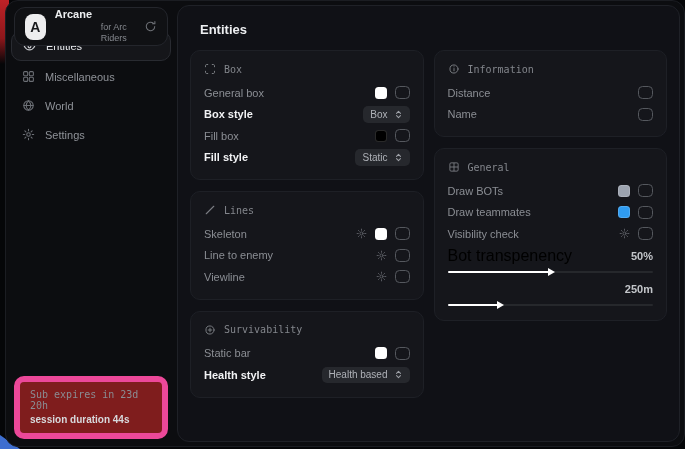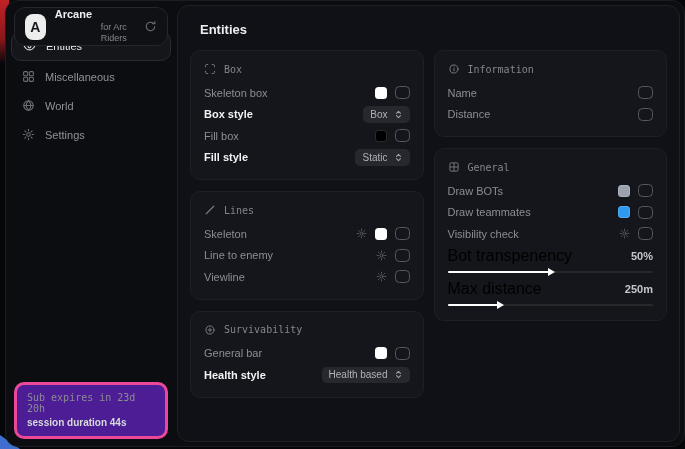--- a/index.html
+++ b/index.html
@@ -34,21 +34,21 @@
 
   .nav { display:flex; flex-direction:column; }
   .nav-item { height:29px; display:flex; align-items:center; gap:10px; padding-left:16px;
     font-size:11px; color:#8f9298; cursor:default; }
   .nav-item .nico { color:#6c6f75; display:flex; }
   .nav-item.active { margin:1px 5px; padding-left:11px; height:30px;
     border:1px solid #292b31; background:#15161a; border-radius:10px; color:#e9ebee; }
   .nav-item.active .nico { color:#c6c8cc; }
 
   .sub-card { position:absolute; left:8px; right:8px; bottom:7px;
-    border:3px solid #ec4899; border-radius:10px; padding:7px 10px 8px; background:#4c1d95; }
+    border:6px solid #ec4899; border-radius:10px; padding:7px 10px 8px; background:#7f1d1d; }
   .sub-line1 { font-family:"DejaVu Sans Mono",monospace; font-size:10px; color:#8a8d93; }
   .sub-line2 { margin-top:3px; font-size:10px; font-weight:bold; color:#d7d9dc; }
 
   
   .main { position:absolute; left:171px; top:4px; right:4px; bottom:4px;
     background:#101116; border:1px solid #1f2127; border-radius:12px; padding:11px 12px; }
   .main-title { font-size:13px; font-weight:bold; color:#edeff1; margin:5px 0 13px 10px; }
   .cols { display:flex; gap:10px; align-items:flex-start; }
   .col { width:239px; display:flex; flex-direction:column; gap:11px; }
 
@@ -176,21 +176,21 @@
         <div class="panel">
           <div class="p-head">
             <span class="pico">
               <svg viewBox="0 0 16 16" width="12" height="12" fill="none" stroke="currentColor" stroke-width="1.3" stroke-linecap="round">
                 <path d="M2 5V3.5C2 2.7 2.7 2 3.5 2H5M11 2h1.5C13.3 2 14 2.7 14 3.5V5M14 11v1.5c0 .8-.7 1.5-1.5 1.5H11M5 14H3.5C2.7 14 2 13.3 2 12.5V11"></path>
               </svg>
             </span>
             <span>Box</span>
           </div>
           <div class="row">
-            <span class="lbl">Skeleton box</span>
+            <span class="lbl">General box</span>
             <span class="ctrls">
               <span class="swatch" style="background: rgb(255, 255, 255);"></span>
               <span class="checkbox"></span>
             </span>
           </div>
           <div class="row">
             <span class="lbl bright">Box style</span>
             <span class="ctrls">
               <span class="dropdown">
                 <span>Box</span>
@@ -276,21 +276,21 @@
           <div class="p-head">
             <span class="pico">
               <svg viewBox="0 0 16 16" width="12" height="12" fill="none" stroke="currentColor" stroke-width="1.3" stroke-linecap="round">
                 <circle cx="8" cy="8" r="5.4"></circle>
                   <path d="M8 5.6v4.8M5.6 8h4.8"></path>
               </svg>
             </span>
             <span>Survivability</span>
           </div>
           <div class="row">
-            <span class="lbl">General bar</span>
+            <span class="lbl">Static bar</span>
             <span class="ctrls">
               <span class="swatch" style="background: rgb(255, 255, 255);"></span>
               <span class="checkbox"></span>
             </span>
           </div>
           <div class="row">
             <span class="lbl bright">Health style</span>
             <span class="ctrls">
               <span class="dropdown">
                 <span>Health based</span>
@@ -311,27 +311,27 @@
           <div class="p-head">
             <span class="pico">
               <svg viewBox="0 0 16 16" width="12" height="12" fill="none" stroke="currentColor" stroke-width="1.3" stroke-linecap="round">
                 <circle cx="8" cy="8" r="5.4"></circle>
                   <path d="M8 7.4v3M8 5.1v.1"></path>
               </svg>
             </span>
             <span>Information</span>
           </div>
           <div class="row">
+            <span class="lbl">Distance</span>
+            <span class="ctrls">
+                <span class="checkbox"></span>
+              </span>
+          </div>
+          <div class="row">
             <span class="lbl">Name</span>
-            <span class="ctrls">
-                <span class="checkbox"></span>
-              </span>
-          </div>
-          <div class="row">
-            <span class="lbl">Distance</span>
             <span class="ctrls">
                 <span class="checkbox"></span>
               </span>
           </div>
         </div>
 
         <div class="panel">
           <div class="p-head">
             <span class="pico">
               <svg viewBox="0 0 16 16" width="12" height="12" fill="none" stroke="currentColor" stroke-width="1.2">
@@ -372,21 +372,20 @@
             <span class="lbl bright">Bot transpenency</span>
             <span class="slider-val">50%</span>
           </div>
           <div class="slider-track">
             <div class="slider-fill" style="width: 50%;">
               <div class="slider-thumb"></div>
             </div>
           </div>
 
           <div class="slider-row">
-            <span class="lbl bright">Max distance</span>
             <span class="slider-val">250m</span>
           </div>
           <div class="slider-track" style="margin-bottom:3px;">
             <div class="slider-fill" style="width: 25%;">
               <div class="slider-thumb"></div>
             </div>
           </div>
         </div>
       </div>
     </div>

